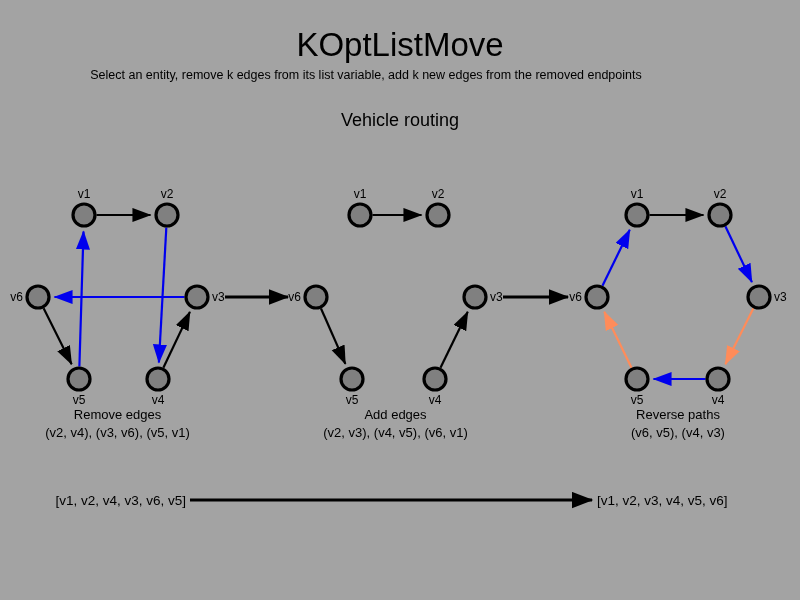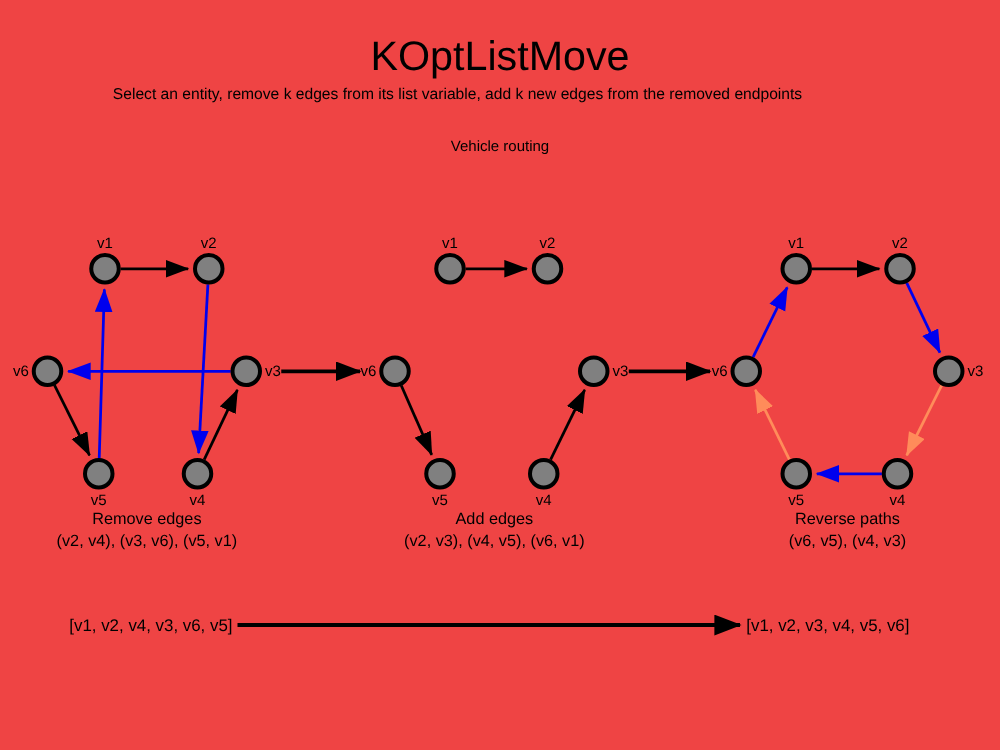--- a/index.html
+++ b/index.html
@@ -4,21 +4,21 @@
 <style>
   html, body {
     margin: 0;
     padding: 0;
     background: #ffffff;
   }
   #page {
     position: relative;
     width: 800px;
     height: 600px;
-    background: #ef4444;
+    background: #a3a3a3;
     font-family: "Liberation Sans", sans-serif;
     overflow: hidden;
   }
   #title {
     position: absolute;
     top: 26px;
     left: 0;
     width: 800px;
     text-align: center;
     font-size: 33px;
@@ -33,21 +33,21 @@
     text-align: center;
     font-size: 12.5px;
     color: #000000;
   }
   #section-label {
     position: absolute;
     top: 110px;
     left: 0;
     width: 800px;
     text-align: center;
-    font-size: 12px;
+    font-size: 18px;
     color: #000000;
   }
   svg#canvas {
     position: absolute;
     left: 0;
     top: 0;
     width: 800px;
     height: 600px;
   }
   .node-label, .cap-title, .cap-sub, .list-text {

